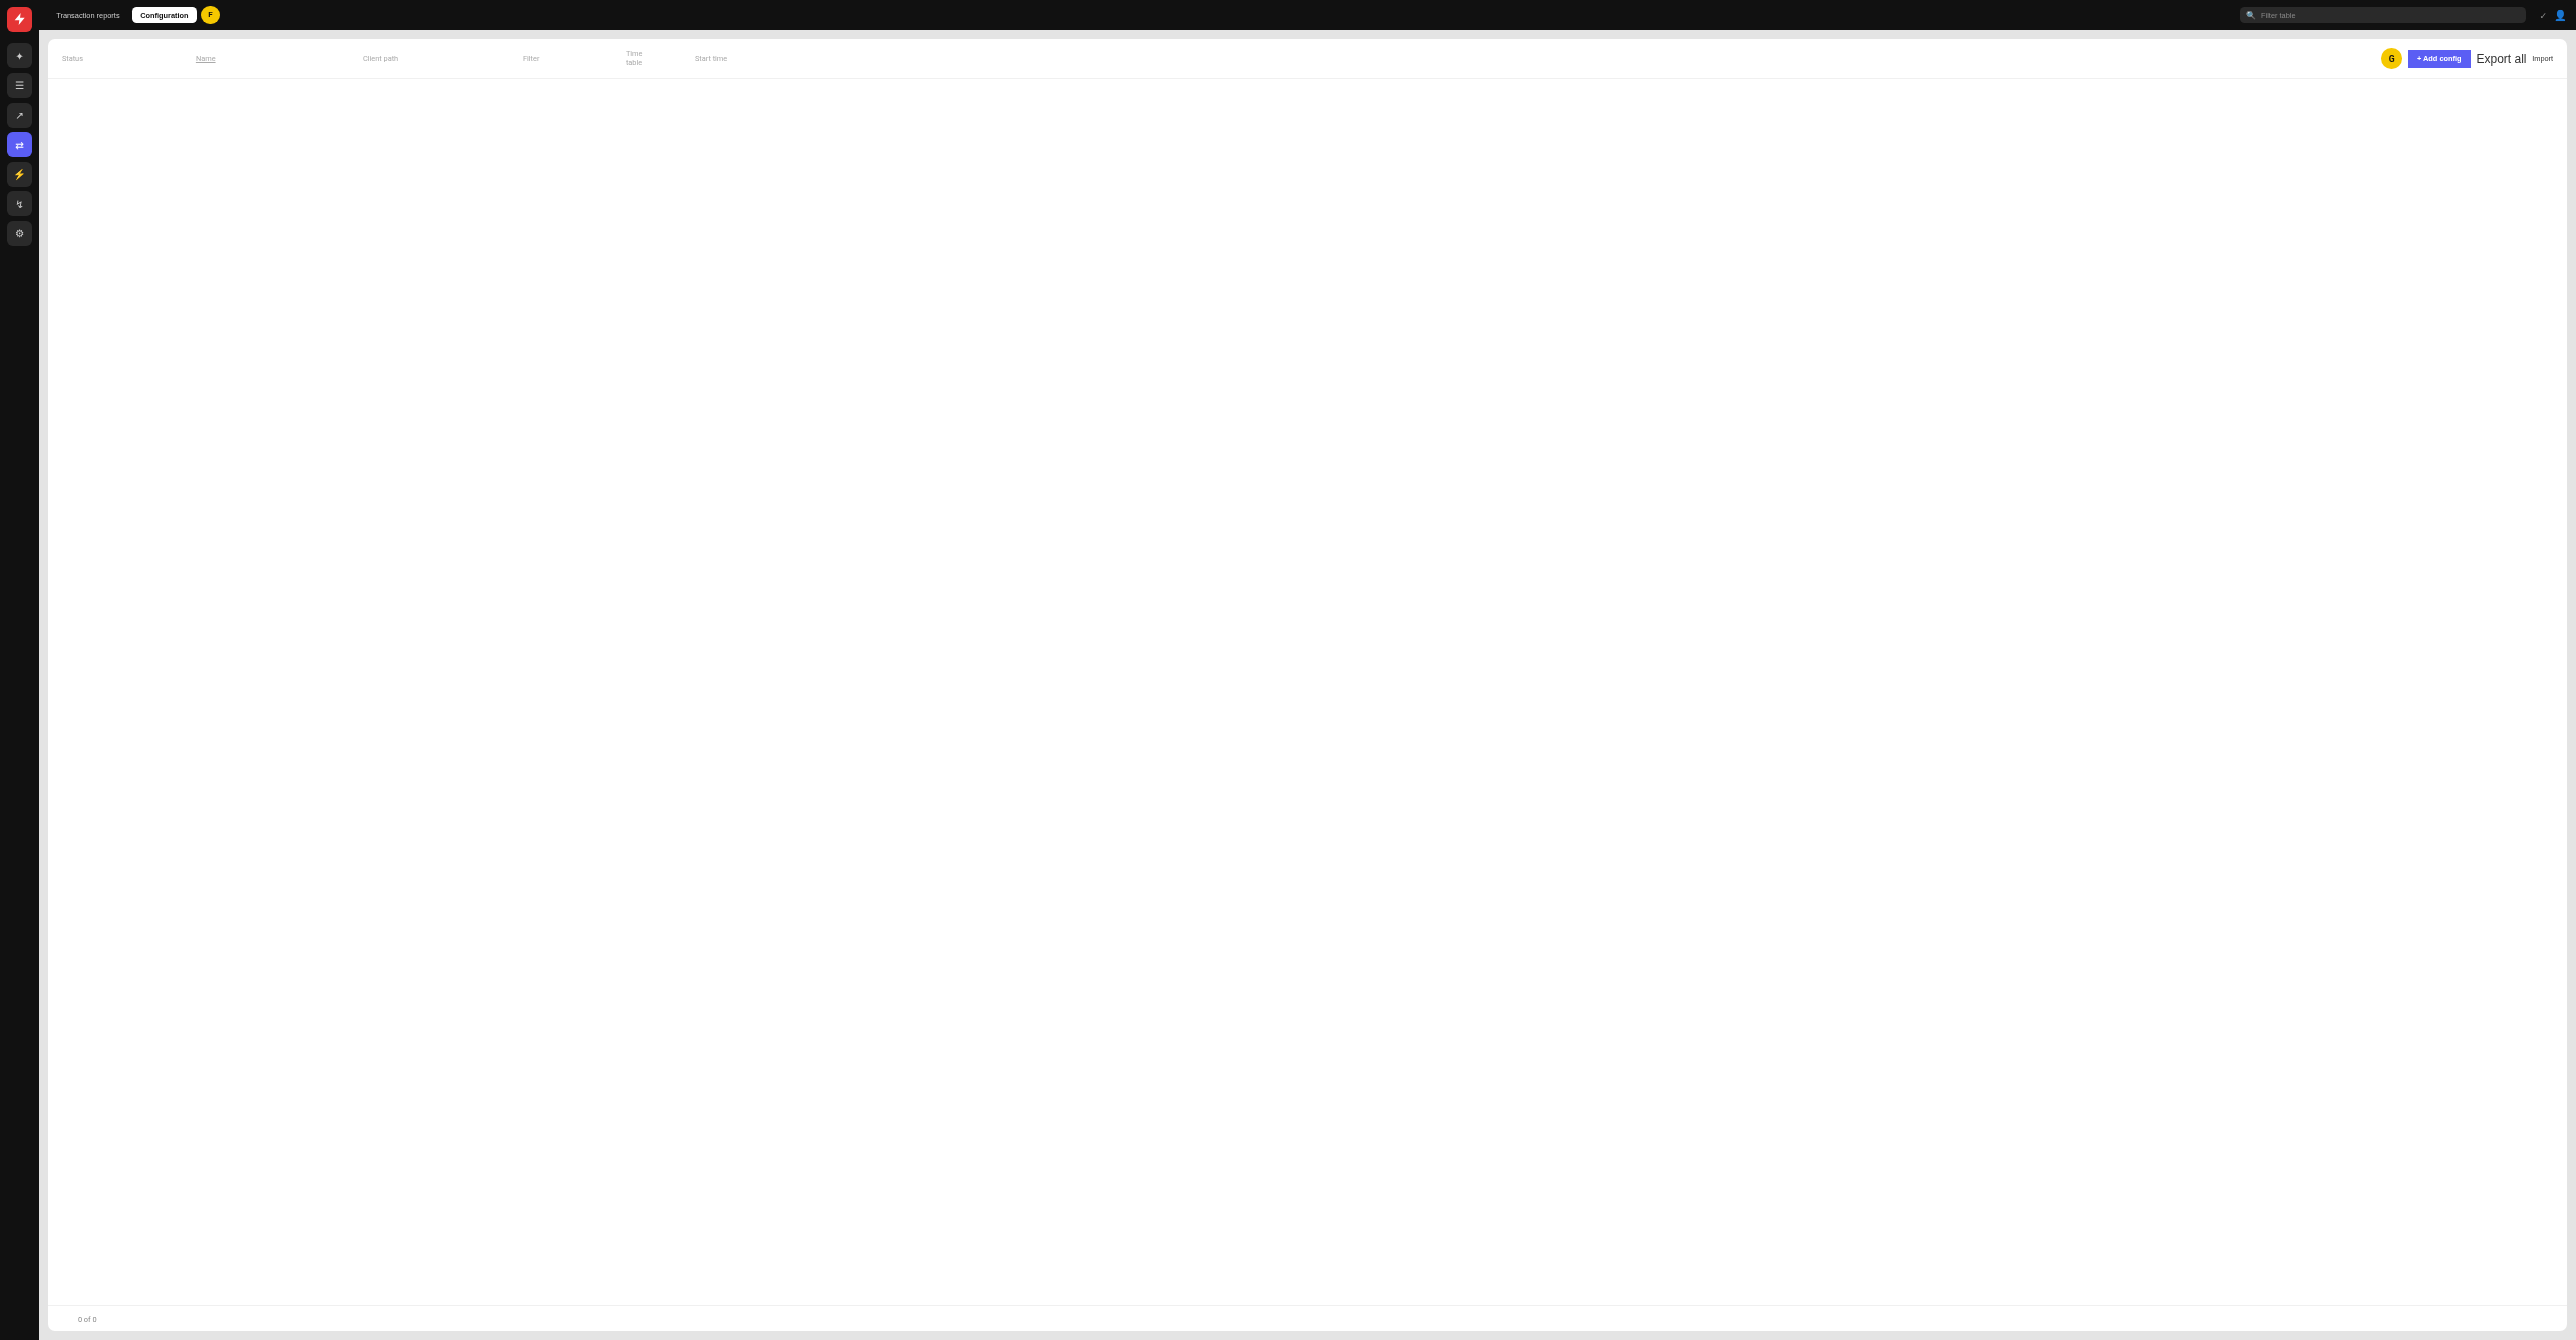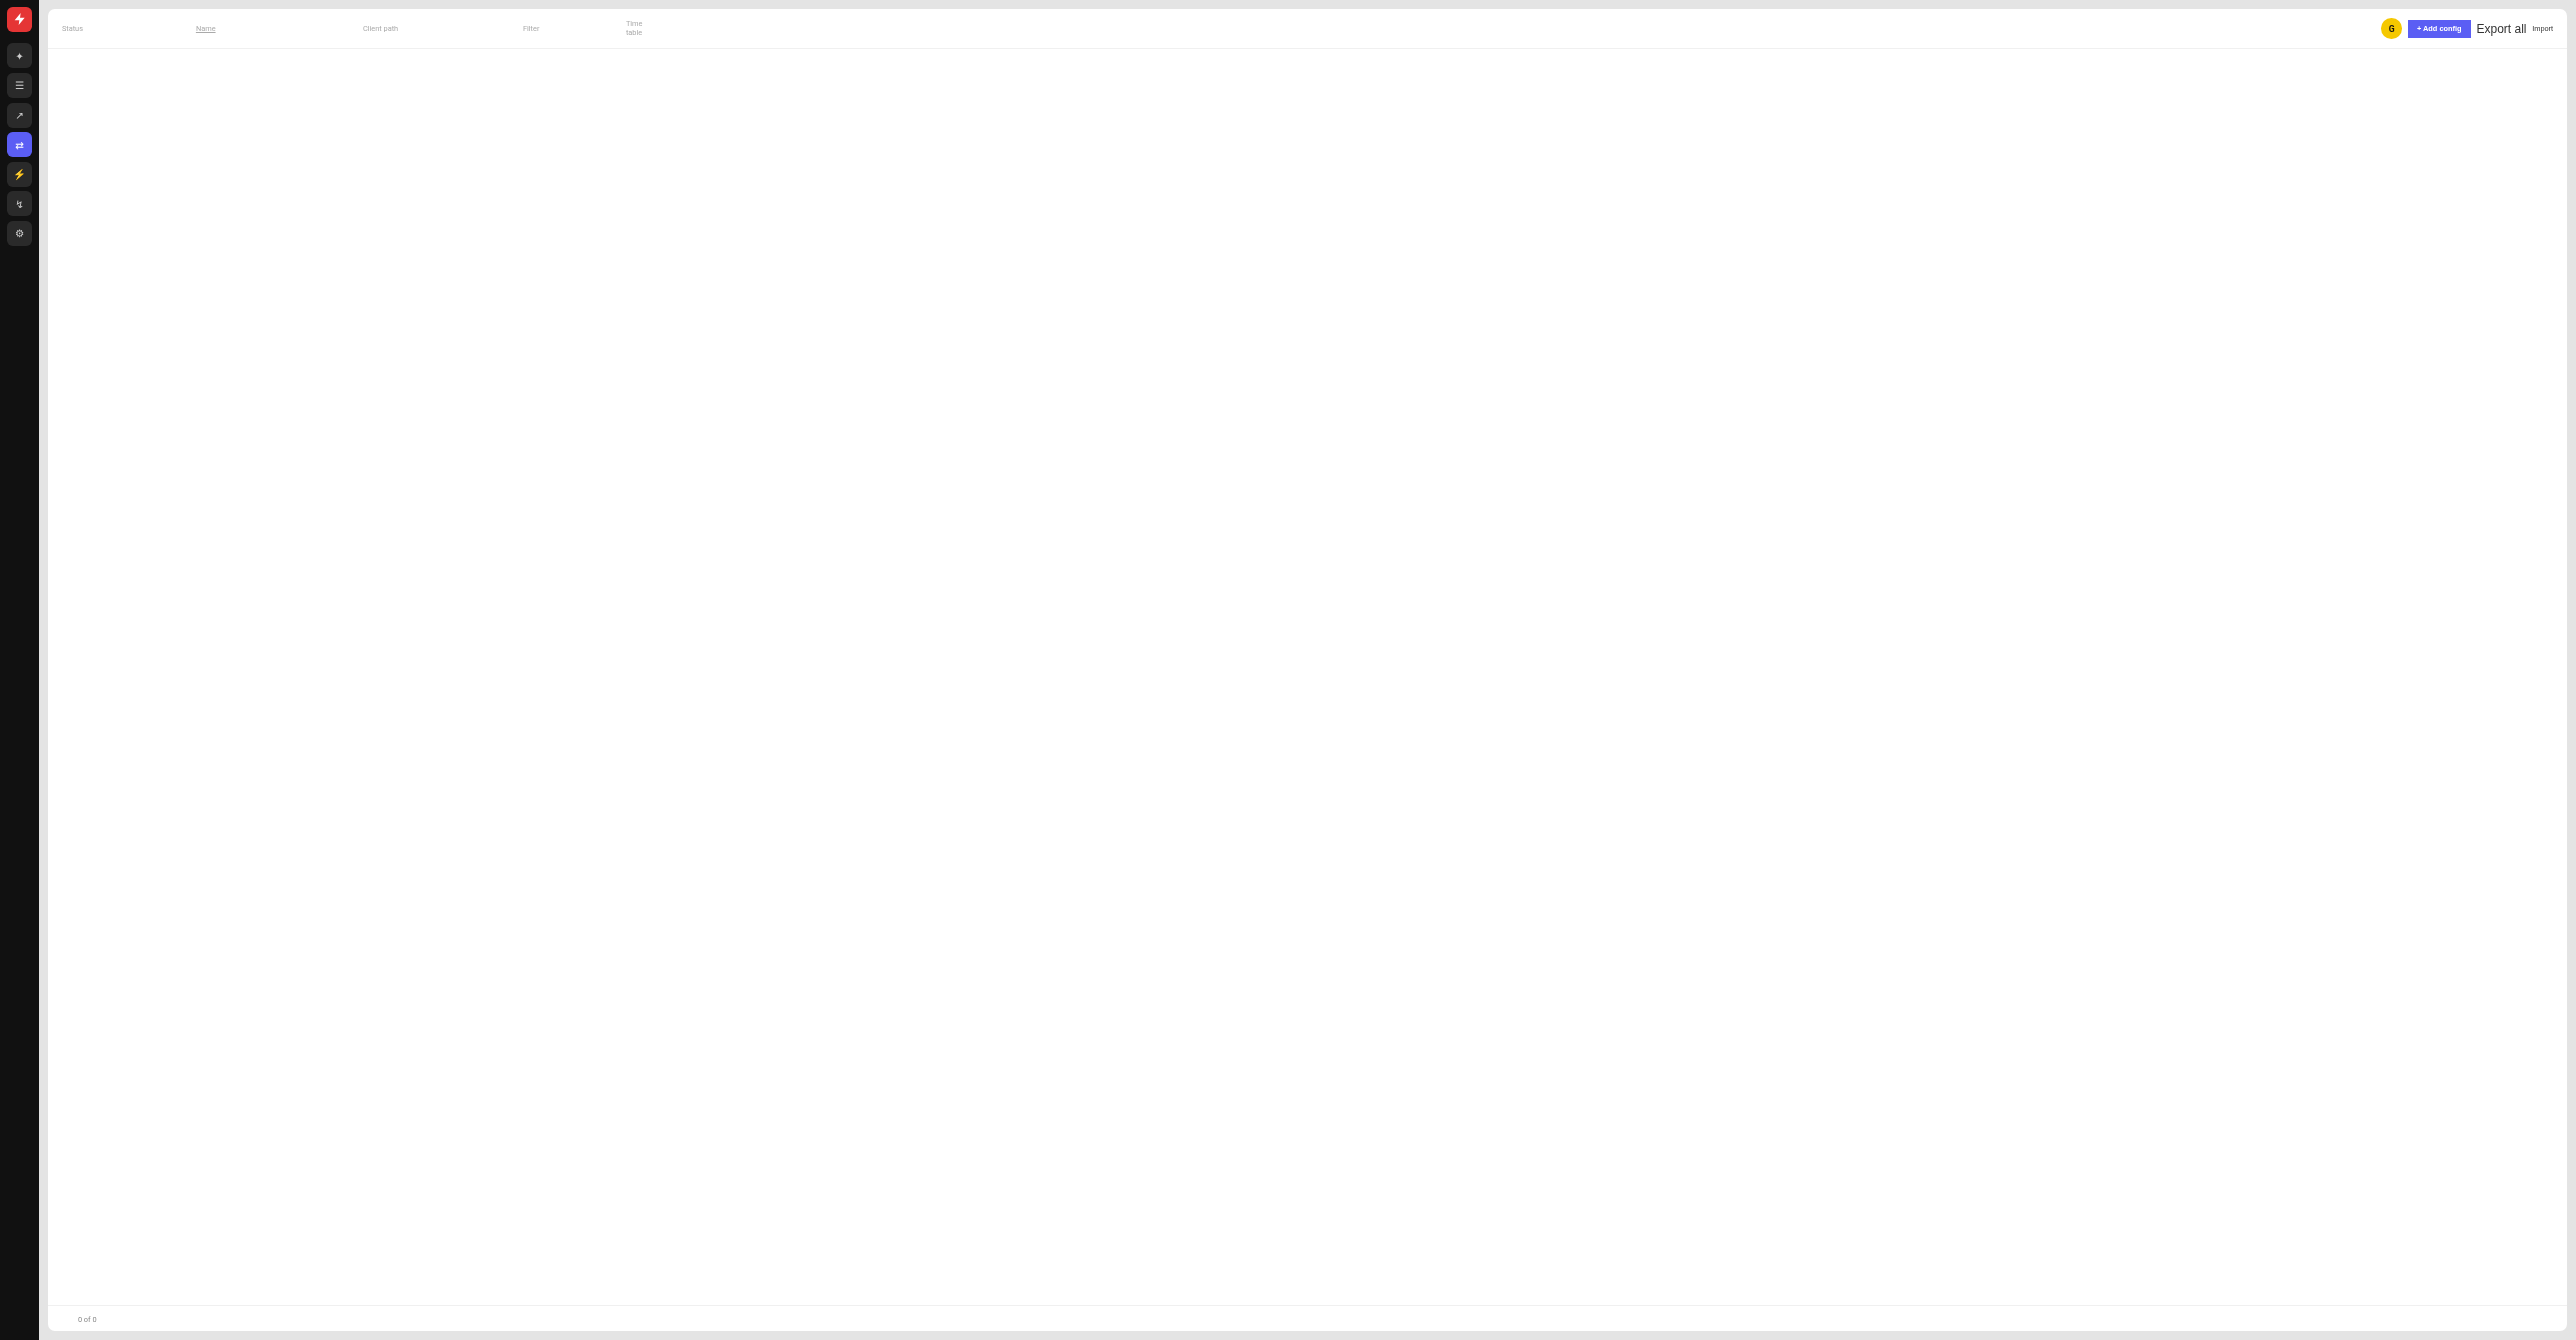--- a/index.html
+++ b/index.html
@@ -336,33 +336,49 @@
   <button class="sidebar-icon-btn">
     <span>↯</span>
   </button>
   <button class="sidebar-icon-btn">
     <span>⚙</span>
   </button>
 </div>
 
 <div class="main">
 
+  <div class="topnav">
+    <button class="nav-tab">Transaction reports</button>
+    <button class="nav-tab active">Configuration</button>
+    <div class="nav-f-badge">F</div>
+
+    <div class="search-bar">
+      <span class="search-icon">🔍</span>
+      <input type="text" placeholder="Filter table" style="">
+    </div>
+
+    <div class="topnav-right">
+      <span class="check-icon">✓</span>
+      <span class="user-icon">👤</span>
+    </div>
+  </div>
 
   <div class="content">
     <div class="table-container">
 
       <div class="table-header-row">
         <div class="col-status col-header-label">Status</div>
         <div class="col-name col-header-label">Name</div>
         <div class="col-client-path col-header-label">Client path</div>
         <div class="col-amount col-header-label">Filter</div>
         <div class="col-time-unit col-header-label time-unit-label">
           <span>Time</span>
           <span>table</span>
         </div>
+        <div class="col-start-time col-header-label">Start time</div>
 
         <div class="col-actions">
           <div class="g-badge">G</div>
           <button class="btn-add-config">+ Add config</button>
           <button class="btn-export-all">Export all</button>
           <button class="btn-import">Import</button>
         </div>
       </div>
 
       <div class="table-body"></div>

